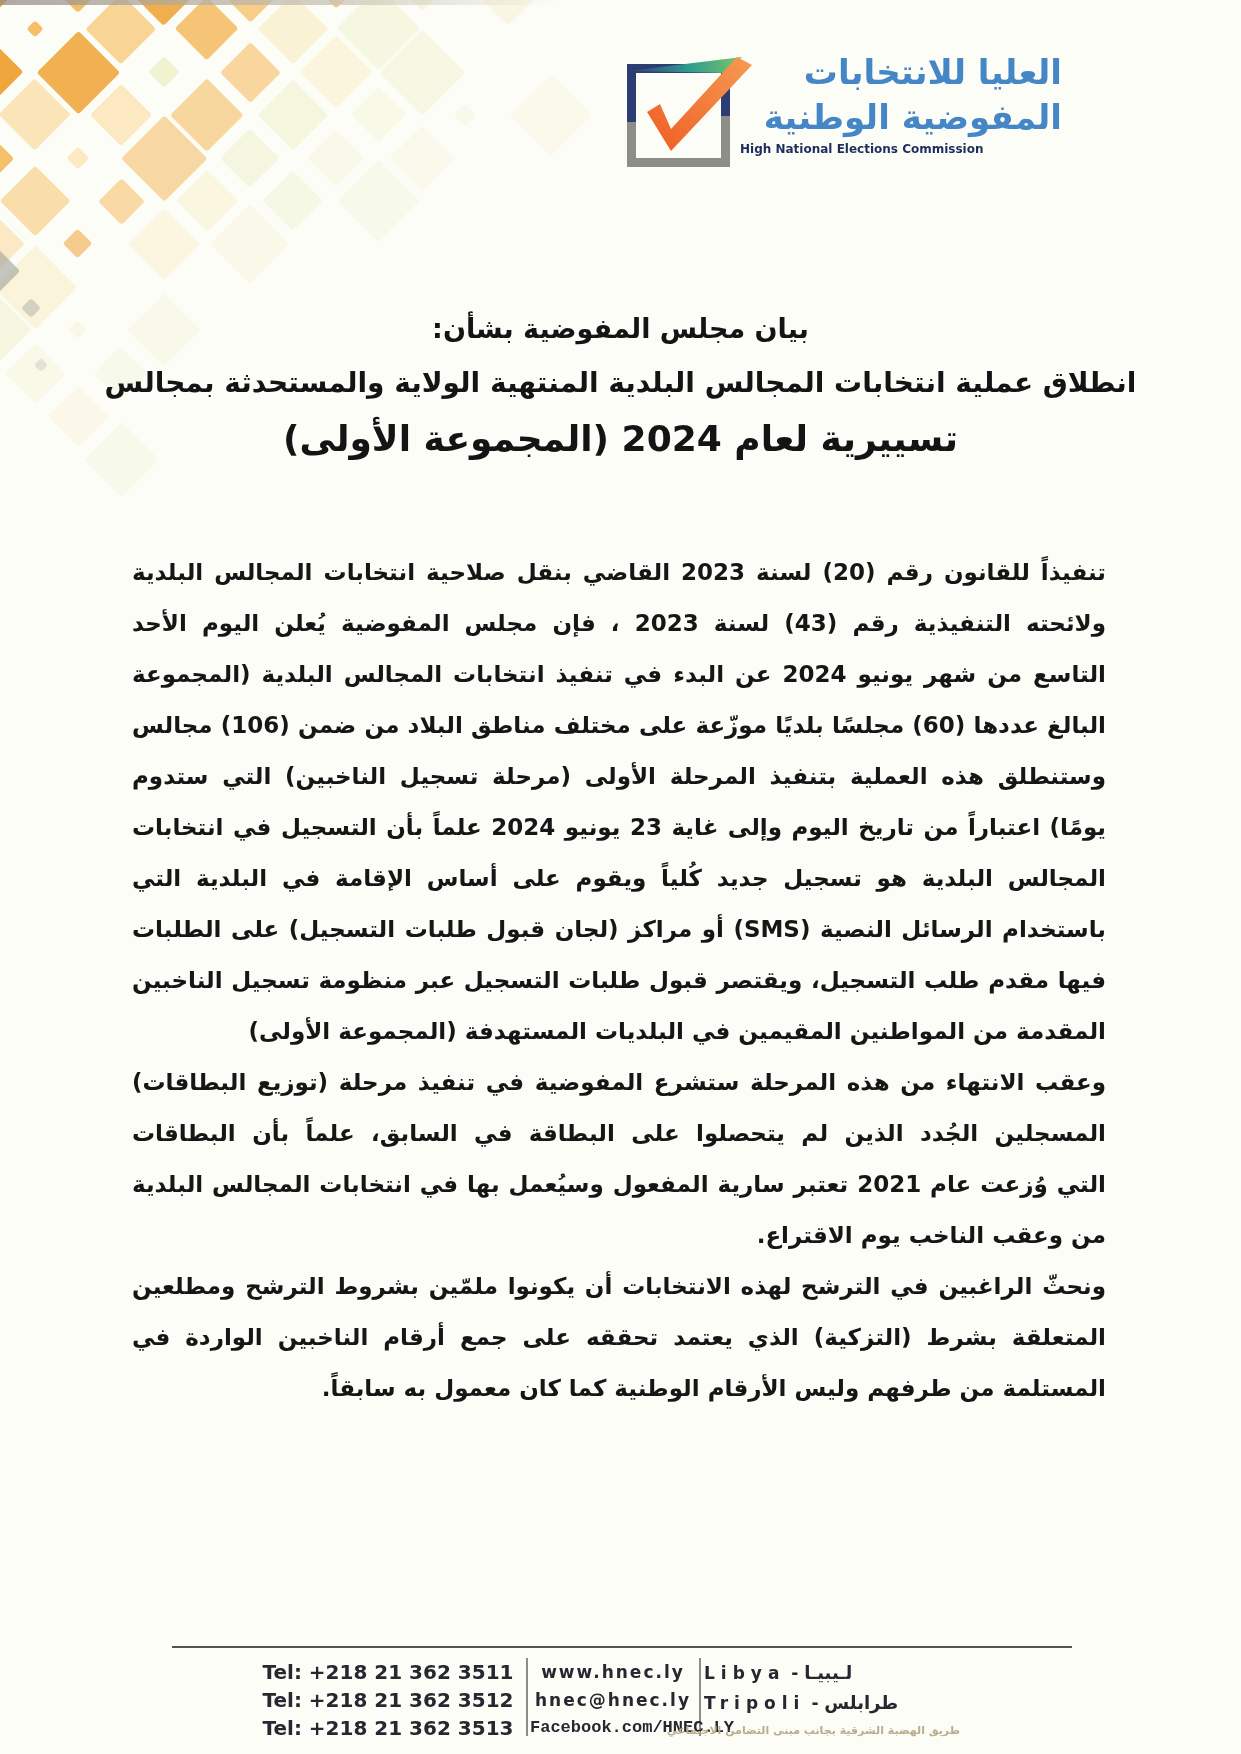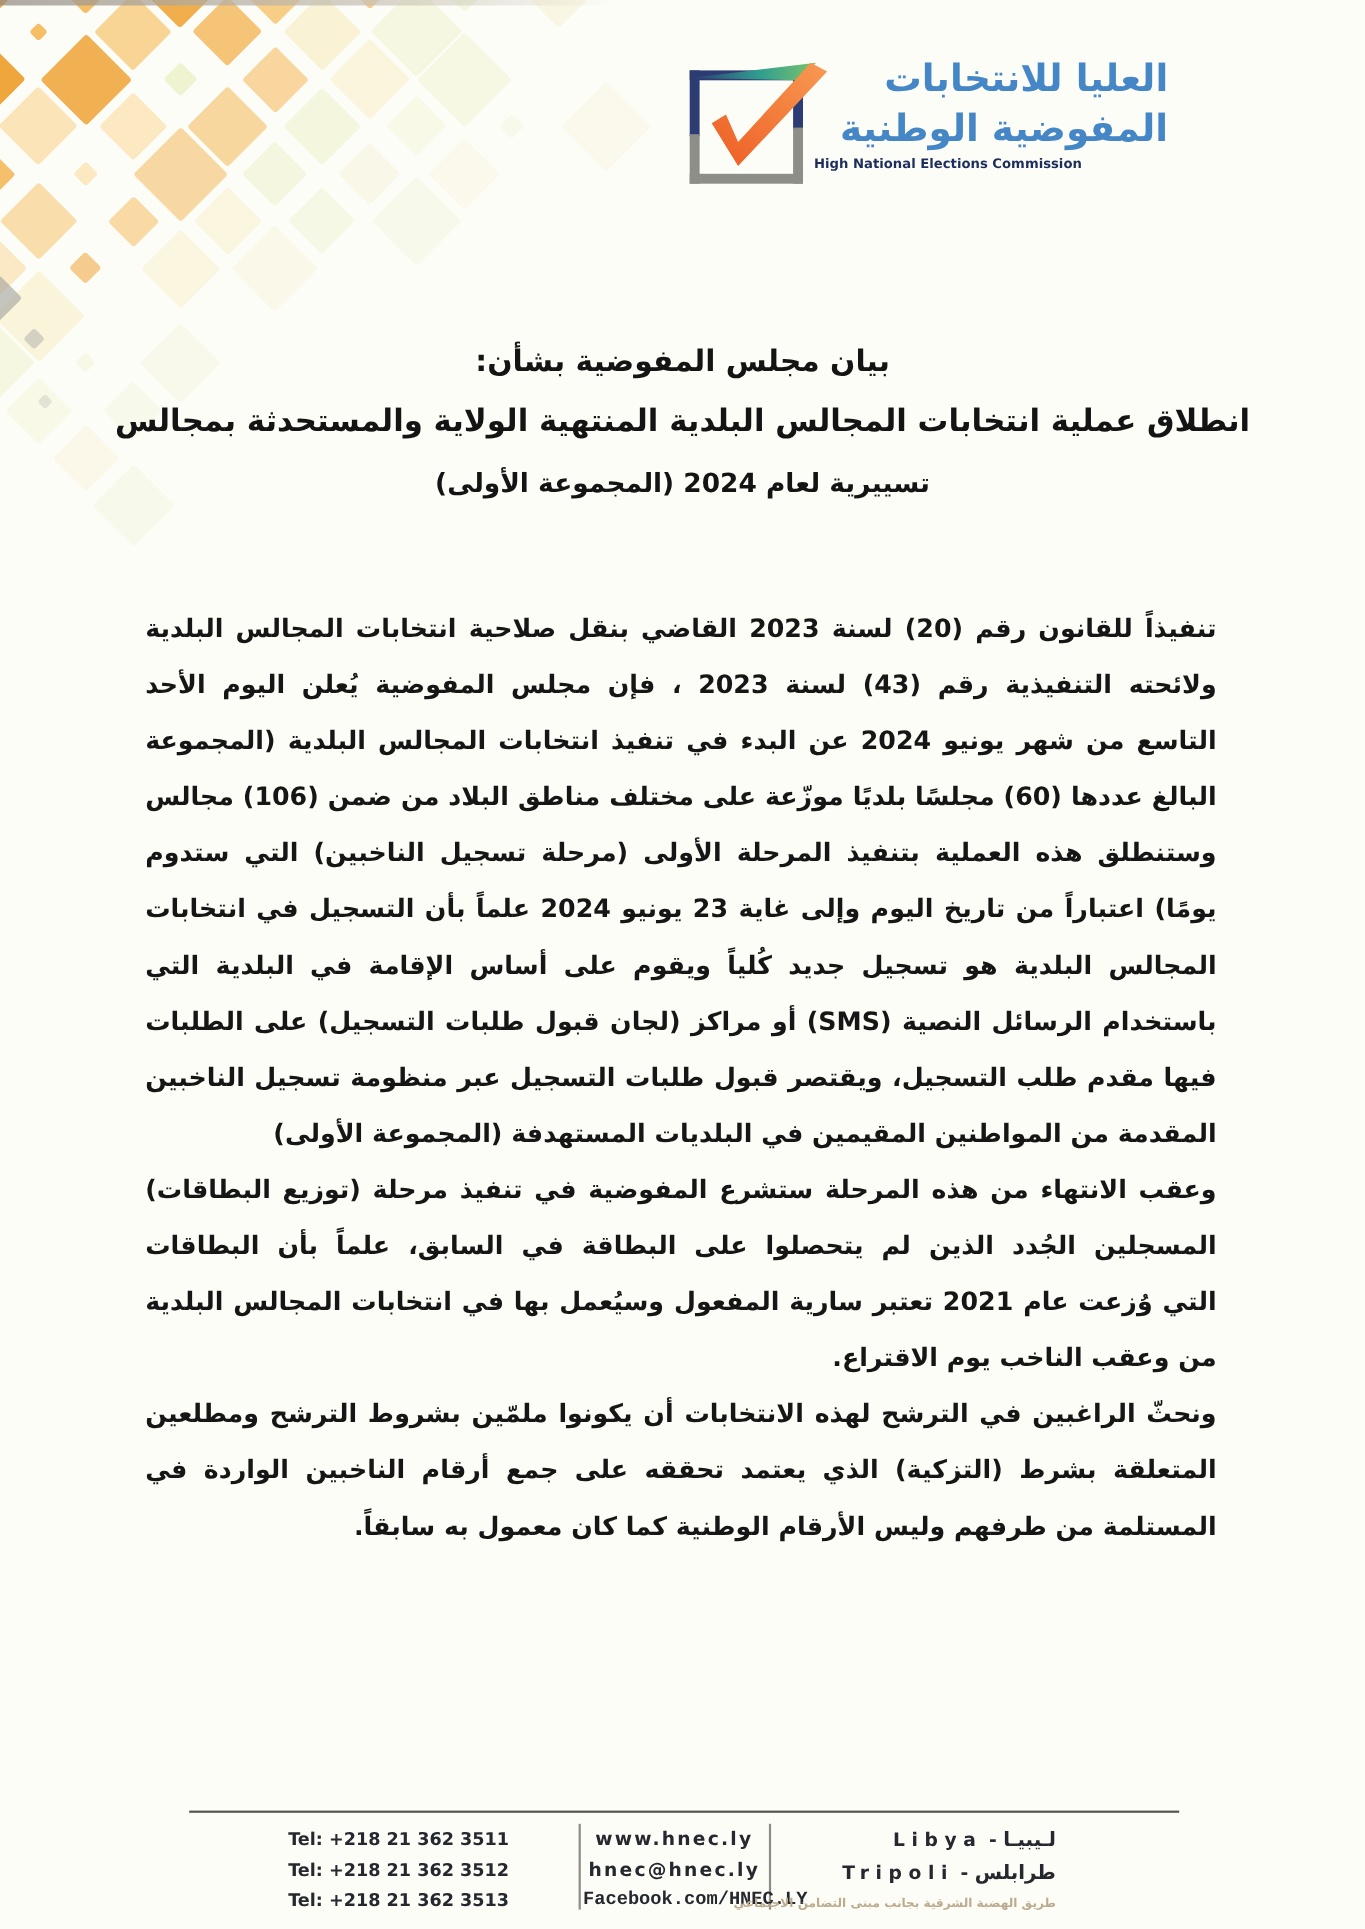--- a/index.html
+++ b/index.html
@@ -29,41 +29,41 @@
   .logo-en{
     position:absolute;left:740px;top:142px;width:320px;
     font-size:12px;font-weight:bold;color:#1d2d5c;letter-spacing:0px;white-space:nowrap;
   }
 
   
   .title{position:absolute;left:70px;right:70px;top:303px;z-index:2;
     direction:rtl;text-align:center;font-weight:bold;}
   .title .t1{font-size:27px;line-height:52px;}
   .title .t2{font-size:28px;line-height:56px;}
-  .title .t3{font-size:24px;line-height:56px;}
+  .title .t3{font-size:36px;line-height:56px;}
 
   
   .body{position:absolute;left:132px;top:547px;width:974px;z-index:2;
     direction:rtl;font-weight:bold;font-size:23px;color:#161616;}
   .bl{height:51px;line-height:51px;white-space:nowrap;}
   .bl.j{text-align:justify;text-align-last:justify;white-space:normal;overflow:hidden;}
   .bl.r{text-align:right;}
 
   
   .footer{position:absolute;left:0;top:1640px;width:1241px;height:114px;z-index:2;color:#25282e;}
   .f-rule{position:absolute;left:172px;top:6px;width:900px;height:2px;background:#55544e;}
   .f-div{position:absolute;top:18px;height:78px;width:2px;background:#8d8c85;}
   .f-div.d1{left:526px;}
   .f-div.d2{left:699px;}
-  .f-phones{position:absolute;left:262px;top:18px;width:276px;text-align:left;
-    font-weight:bold;font-size:16px;line-height:28px;white-space:nowrap;}
+  .f-phones{position:absolute;left:250px;top:18px;width:276px;text-align:center;
+    font-weight:bold;font-size:20px;line-height:28px;white-space:nowrap;}
   .f-web{position:absolute;left:530px;top:18px;width:166px;text-align:center;font-weight:bold;}
   .f-web .w1,.f-web .w2{font-size:17px;line-height:28px;letter-spacing:2px;white-space:nowrap;}
   .f-web .w3{font-size:17px;line-height:28px;letter-spacing:0;white-space:nowrap;font-family:Liberation Mono, monospace;}
-  .f-loc{position:absolute;left:704px;top:18px;width:256px;text-align:right;font-weight:bold;}
+  .f-loc{position:absolute;left:704px;top:18px;width:256px;text-align:left;font-weight:bold;}
   .f-loc .row{font-size:17px;line-height:29px;white-space:nowrap;}
   .f-loc .en{letter-spacing:6px;}
   .f-loc .ar{font-size:18px;letter-spacing:0;}
   .f-addr{font-size:11px;line-height:26px;color:#bcab8d;font-weight:bold;direction:rtl;white-space:nowrap;}
 </style>
 </head>
 <body>
 
 <div class="page">
 

